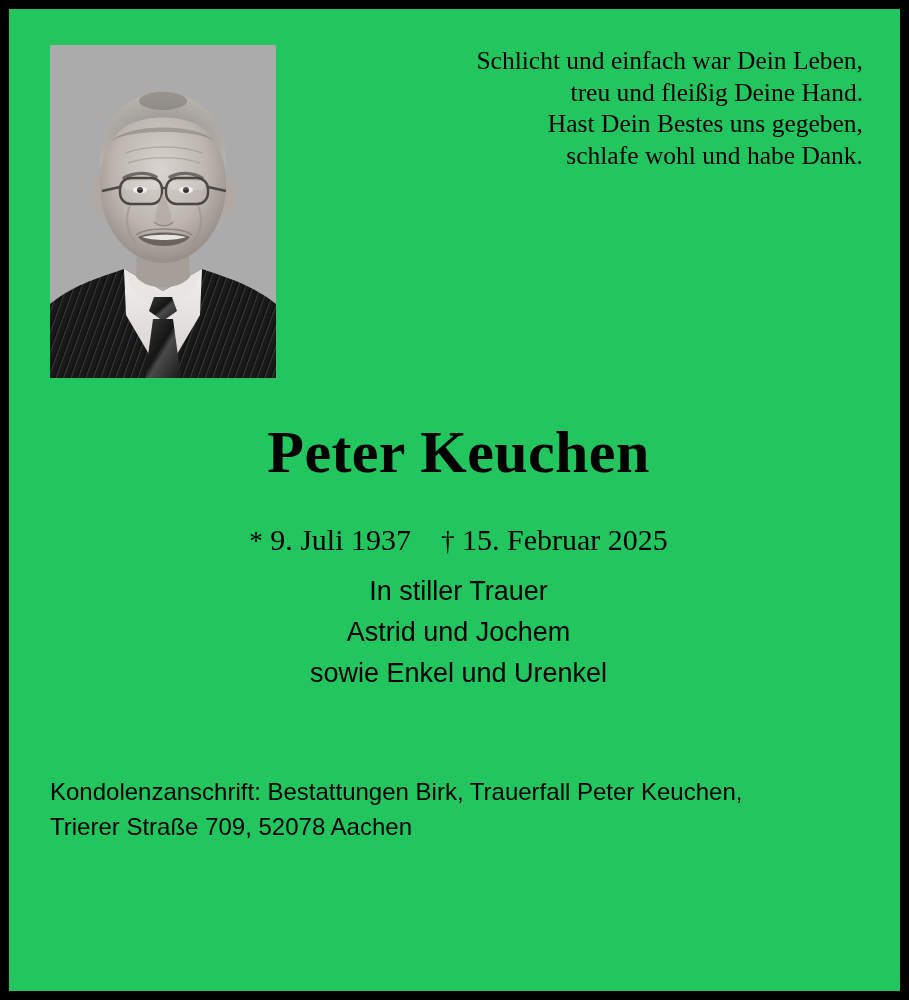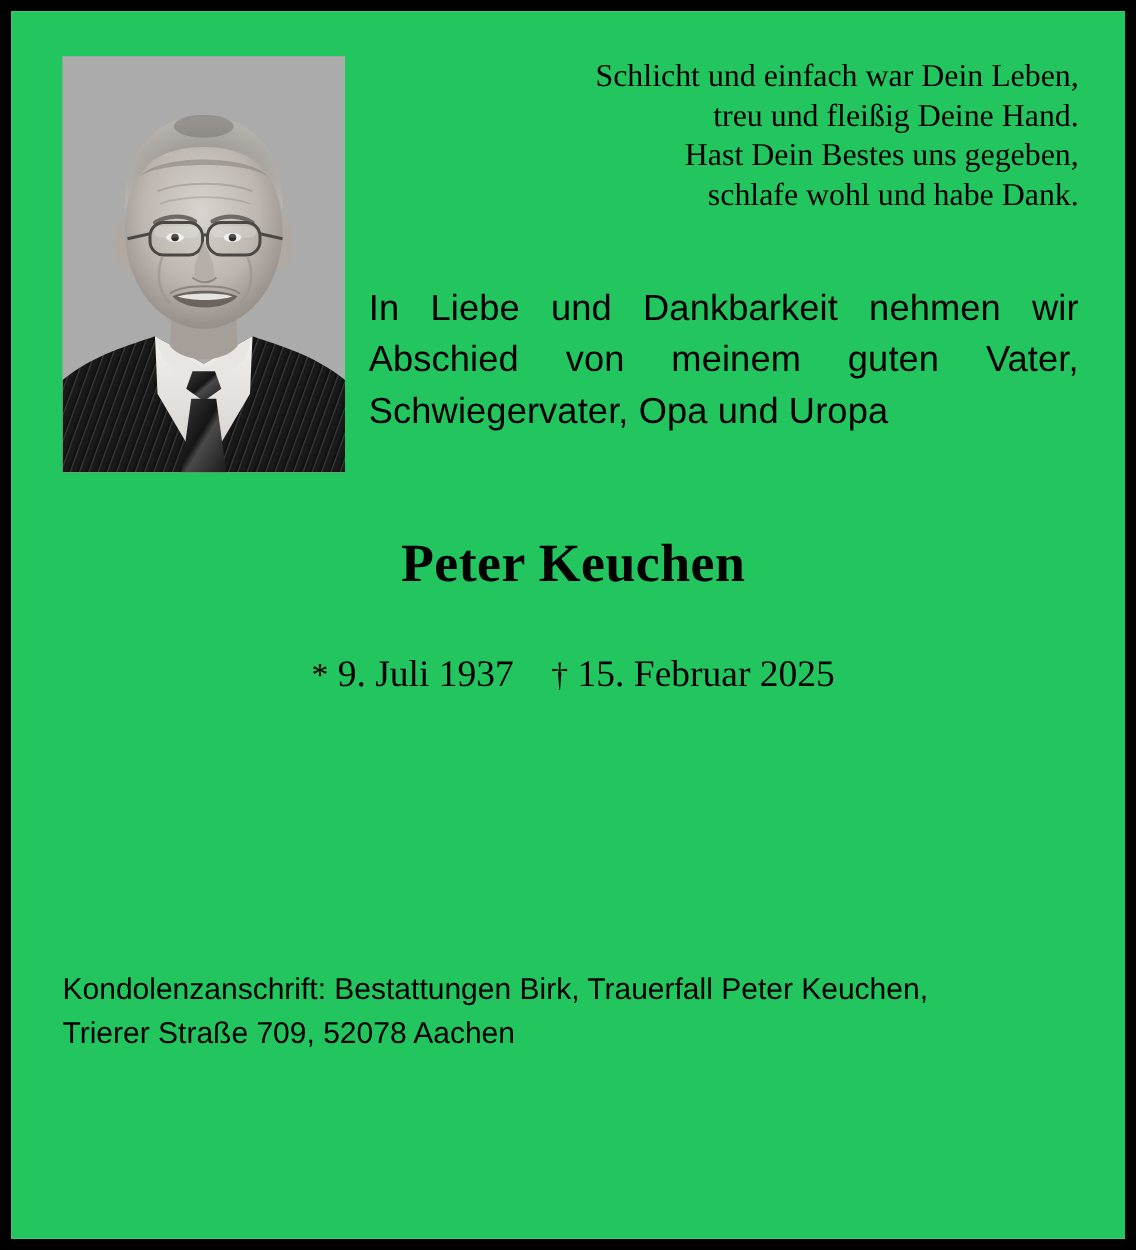--- a/index.html
+++ b/index.html
@@ -77,21 +77,21 @@
 
   
   .name {
     position: absolute;
     left: 0;
     top: 415px;
     width: 100%;
     text-align: center;
     font-family: "Liberation Serif", serif;
     font-weight: bold;
-    font-size: 43px;
+    font-size: 60px;
     line-height: 56px;
     letter-spacing: 0.4px;
     padding-left: 8px;
     box-sizing: border-box;
   }
 
   .dates {
     position: absolute;
     left: 0;
     top: 477px;
@@ -246,31 +246,33 @@
 
         <path d="M98 210 C 108 215 120 215 130 210" stroke="#9a938d" stroke-width="1.6" fill="none" opacity="0.6"></path>
       </svg>
     </div>
 
     <div class="verse">Schlicht und einfach war Dein Leben,
 treu und fleißig Deine Hand.
 Hast Dein Bestes uns gegeben,
 schlafe wohl und habe Dank.</div>
 
-    <div class="intro">In Liebe und Dankbarkeit nehmen wir Abschied von meinem guten Vater, Schwiegervater, Opa und Uropa</div>
 
     <div class="name">Peter Keuchen</div>
 
     <div class="dates">
       <span class="sym">*</span>
       <span>9. Juli 1937</span>
       &nbsp;&nbsp;
       <span class="sym">†</span>
       <span>15. Februar 2025</span>
     </div>
 
+    <div class="mourners">In stiller Trauer
+Astrid und Jochem
+sowie Enkel und Urenkel</div>
 
     <div class="condolence">Kondolenzanschrift: Bestattungen Birk, Trauerfall Peter Keuchen,
 Trierer Straße 709, 52078 Aachen</div>
 
 
   </div>
 </div>
 
 </body></html>

